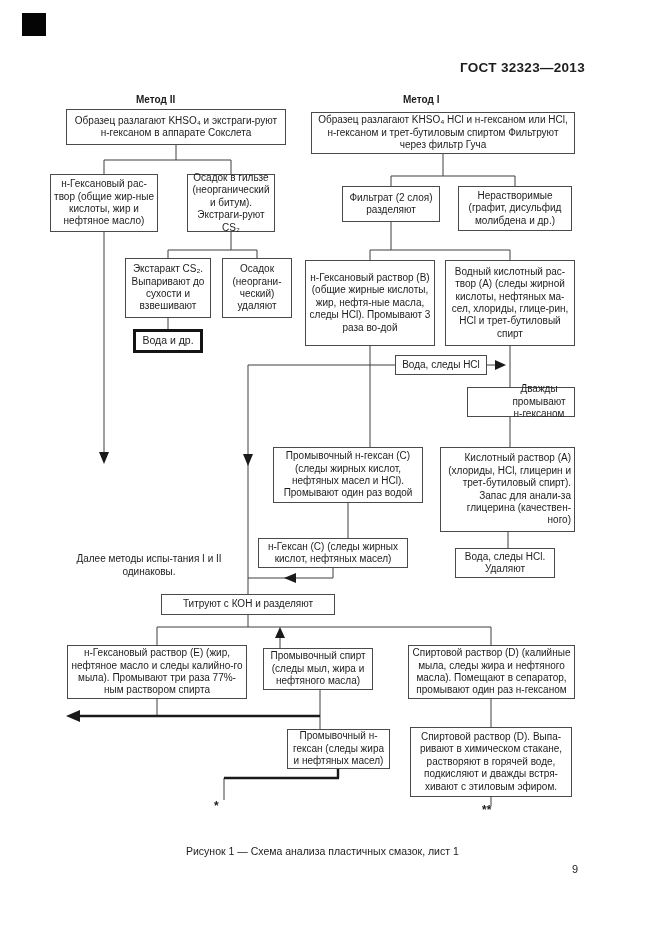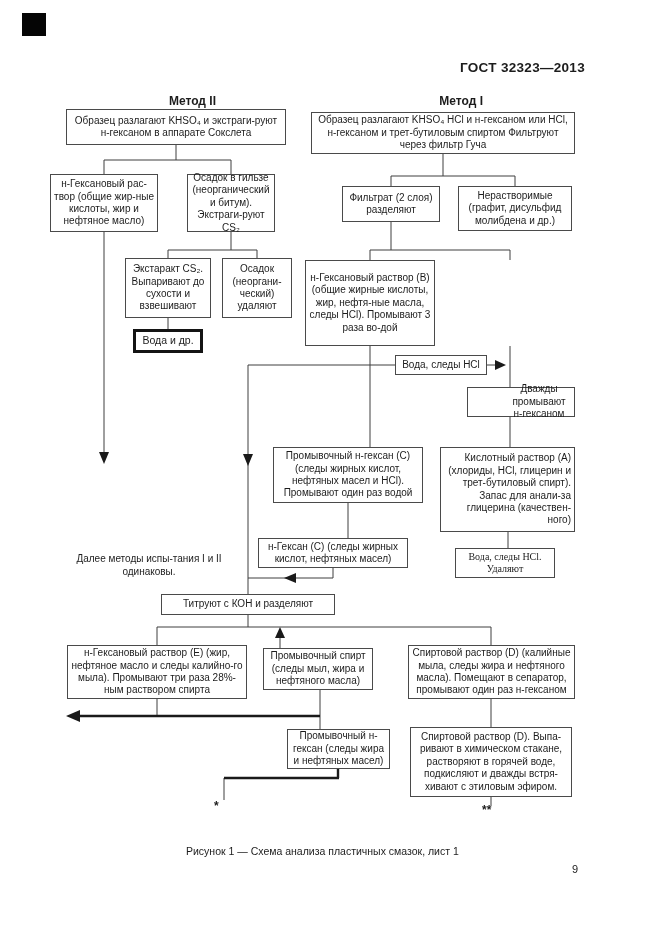--- a/index.html
+++ b/index.html
@@ -3,21 +3,21 @@
 <meta charset="utf-8">
 <style>
   html,body{margin:0;padding:0;background:#e8e8e8;}
   .page{
     position:relative;width:661px;height:935px;background:#ffffff;
     font-family:"Liberation Sans",sans-serif;color:#1c1c1c;overflow:hidden;
     margin:0 auto;
   }
   .corner-mark{position:absolute;left:22px;top:13px;width:24px;height:23px;background:#050505;}
   .doc-header{position:absolute;top:60px;right:76px;font-size:13.5px;font-weight:bold;letter-spacing:.3px;}
-  .flow-label{position:absolute;font-size:12px;font-weight:bold;text-align:right;}
+  .flow-label{position:absolute;font-size:10px;font-weight:bold;text-align:left;}
   .lbl-m2{left:136px;top:94px;width:80px;}
   .lbl-m1{left:403px;top:94px;width:80px;}
   .box{
     position:absolute;border:1px solid #4a4a4a;background:#fff;
     font-size:10px;line-height:1.24;text-align:center;
     display:flex;align-items:center;justify-content:center;
     padding:2px 3px;box-sizing:border-box;
   }
   .result{border:3px solid #141414;font-size:10.5px;}
   .plain{position:absolute;font-size:10px;line-height:1.3;text-align:center;}
@@ -30,21 +30,21 @@
   .b7{left:125px;top:258px;width:86px;height:60px;}
   .b8{left:222px;top:258px;width:70px;height:60px;}
   .b9{left:133px;top:329px;width:70px;height:24px;}
   .b10{left:305px;top:260px;width:130px;height:86px;}
   .b11{left:445px;top:260px;width:130px;height:86px;}
   .b12{left:395px;top:355px;width:92px;height:20px;}
   .b13{left:467px;top:387px;width:108px;height:30px;padding-left:39px;}
   .b14{left:273px;top:447px;width:150px;height:56px;}
   .b15{left:440px;top:447px;width:135px;height:85px;text-align:right;}
   .b16{left:258px;top:538px;width:150px;height:30px;}
-  .b17{left:455px;top:548px;width:100px;height:30px;font-family:Liberation Serif, serif;}
+  .b17{left:455px;top:548px;width:100px;height:30px;}
   .note{left:76px;top:552px;width:146px;}
   .b19{left:161px;top:594px;width:174px;height:21px;}
   .b20{left:67px;top:645px;width:180px;height:54px;}
   .b21{left:263px;top:648px;width:110px;height:42px;}
   .b22{left:408px;top:645px;width:167px;height:54px;}
   .b23{left:287px;top:729px;width:103px;height:40px;}
   .b24{left:410px;top:727px;width:162px;height:70px;}
   .fn1{left:214px;top:799px;width:20px;font-size:12px;font-weight:bold;text-align:left;}
   .fn2{left:482px;top:803px;width:24px;font-size:12px;font-weight:bold;text-align:left;}
   .caption{position:absolute;left:186px;top:845px;font-size:10.5px;}
@@ -105,29 +105,30 @@
   <div class="box b1">Образец разлагают KHSO₄ и экстраги-руют н-гексаном в аппарате Сокслета</div>
   <div class="box b2">Образец разлагают KHSO₄ HCl и н-гексаном или HCl, н-гексаном и трет-бутиловым спиртом Фильтруют через фильтр Гуча</div>
   <div class="box b3">н-Гексановый рас-твор (общие жир-ные кислоты, жир и нефтяное масло)</div>
   <div class="box b4">Осадок в гильзе (неорганический и битум). Экстраги-руют CS₂</div>
   <div class="box b5">Фильтрат (2 слоя) разделяют</div>
   <div class="box b6">Нерастворимые (графит, дисульфид молибдена и др.)</div>
   <div class="box b7">Экстаракт CS₂. Выпаривают до сухости и взвешивают</div>
   <div class="box b8">Осадок (неоргани-ческий) удаляют</div>
   <div class="box result b9">Вода и др.</div>
   <div class="box b10">н-Гексановый раствор (В) (общие жирные кислоты, жир, нефтя-ные масла, следы HCl). Промывают 3 раза во-дой</div>
+  <div class="box b11">Водный кислотный рас-твор (А) (следы жирной кислоты, нефтяных ма-сел, хлориды, глице-рин, HCl и трет-бутиловый спирт</div>
   <div class="box b12">Вода, следы HCl</div>
   <div class="box b13">Дважды промывают н-гексаном</div>
   <div class="box b14">Промывочный н-гексан (С) (следы жирных кислот, нефтяных масел и HCl). Промывают один раз водой</div>
   <div class="box b15">Кислотный раствор (А) (хлориды, HCl, глицерин и трет-бутиловый спирт). Запас для анали-за глицерина (качествен-ного)</div>
   <div class="box b16">н-Гексан (С) (следы жирных кислот, нефтяных масел)</div>
   <div class="box b17">Вода, следы HCl. Удаляют</div>
   <div class="plain note">Далее методы испы-тания I и II одинаковы.</div>
   <div class="box b19">Титруют с КОН и разделяют</div>
-  <div class="box b20">н-Гексановый раствор (Е) (жир, нефтяное масло и следы калийно-го мыла). Промывают три раза 28%-ным раствором спирта</div>
+  <div class="box b20">н-Гексановый раствор (Е) (жир, нефтяное масло и следы калийно-го мыла). Промывают три раза 77%-ным раствором спирта</div>
   <div class="box b21">Промывочный спирт (следы мыл, жира и нефтяного масла)</div>
   <div class="box b22">Спиртовой раствор (D) (калийные мыла, следы жира и нефтяного масла). Помещают в сепаратор, промывают один раз н-гексаном</div>
   <div class="box b23">Промывочный н-гексан (следы жира и нефтяных масел)</div>
   <div class="box b24">Спиртовой раствор (D). Выпа-ривают в химическом стакане, растворяют в горячей воде, подкисляют и дважды встря-хивают с этиловым эфиром.</div>
 
   <div class="plain fn1">*</div>
   <div class="plain fn2">**</div>
 
   <div class="caption">Рисунок 1 — Схема анализа пластичных смазок, лист 1</div>
   <div class="page-num">9</div>

